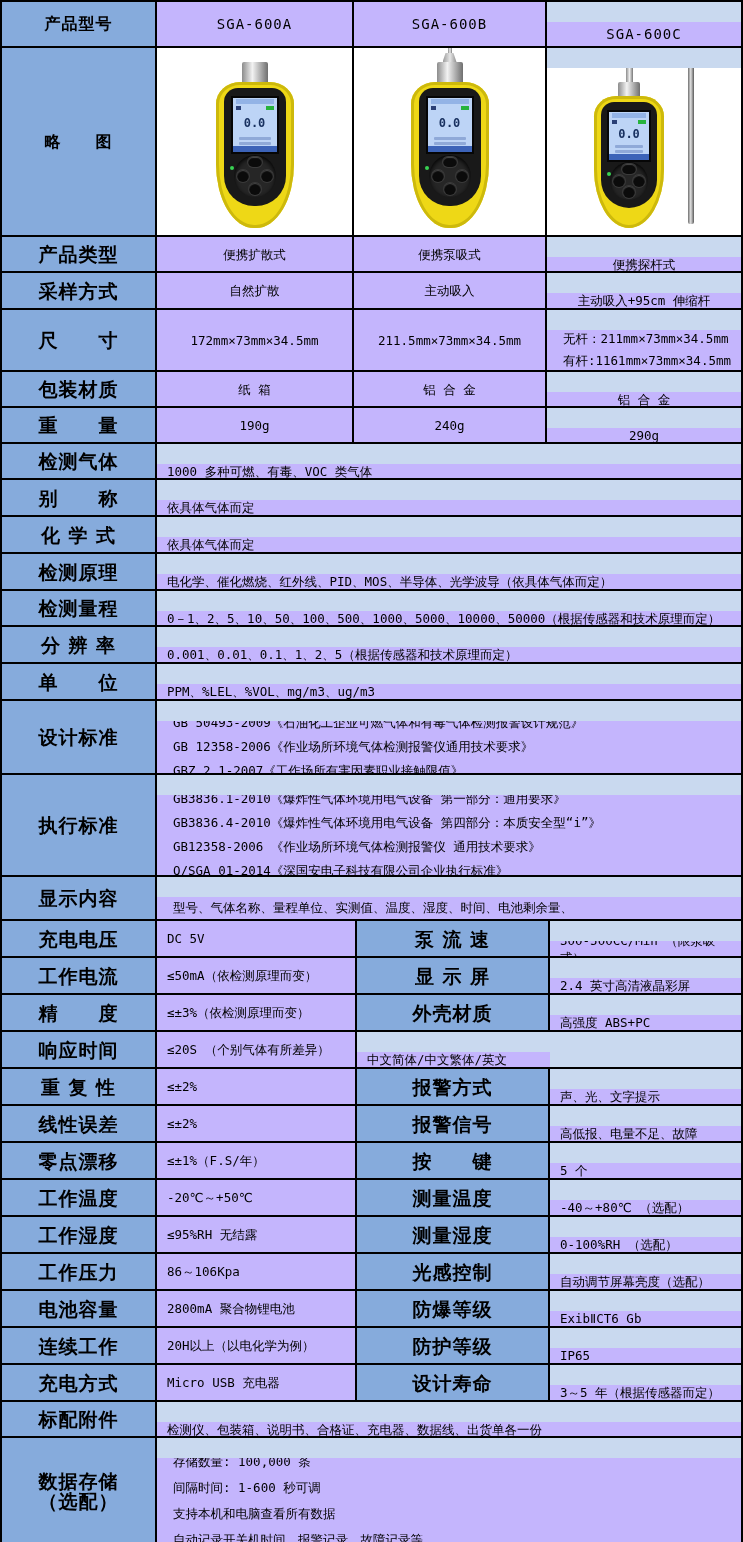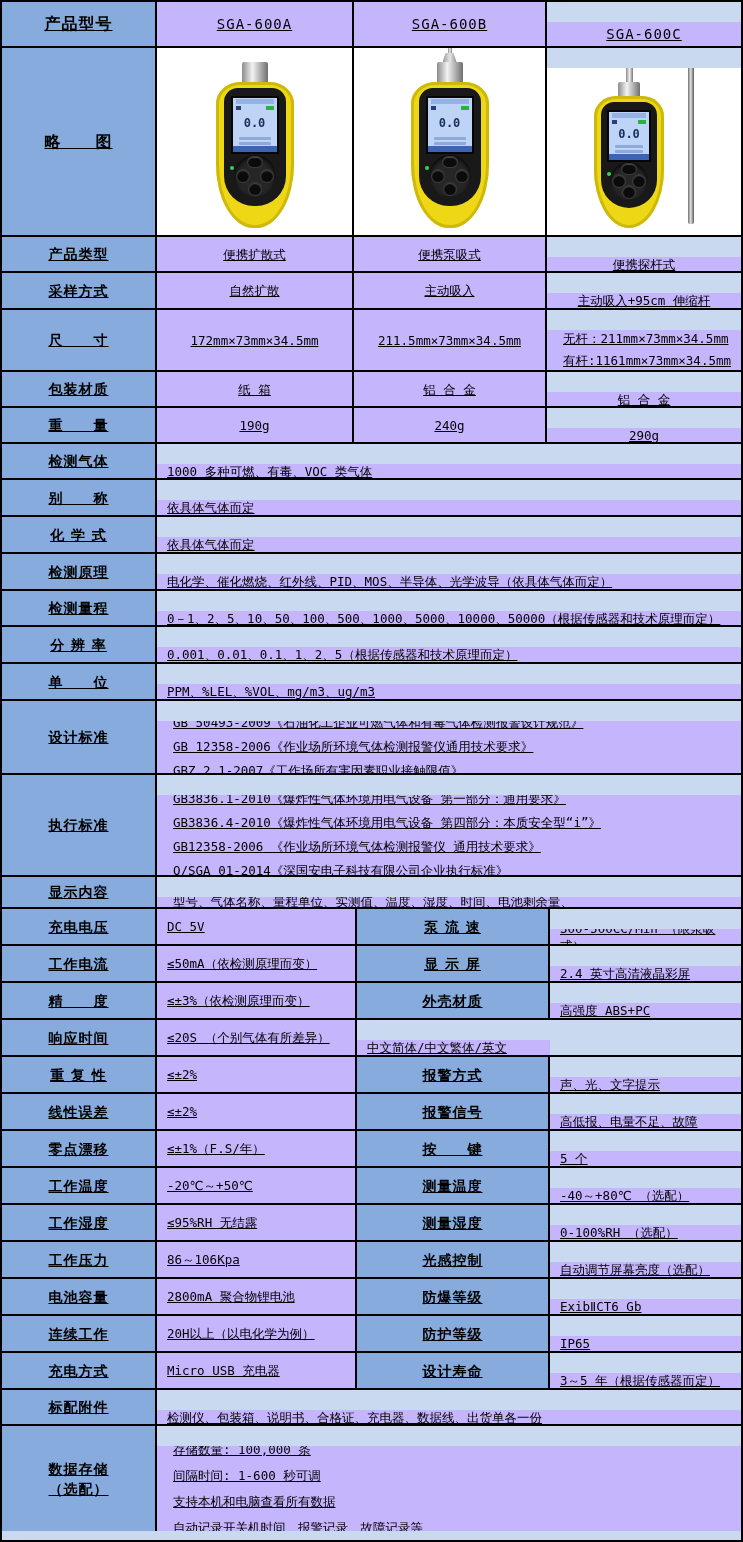--- a/index.html
+++ b/index.html
@@ -1,33 +1,33 @@
 <!DOCTYPE html>
 <html><head>
 <meta charset="utf-8">
 <style>
   * { margin:0; padding:0; box-sizing:border-box; }
   html,body { background:#ffffff; }
   body { width:743px; font-family:"DejaVu Sans","Liberation Sans",sans-serif; color:#000; }
-  .sheet { width:743px; height:1542px; border:2px solid #000; background:#c9d9ef;text-decoration:underline; }
+  .sheet { width:743px; height:1542px; border:2px solid #000; background:#c9d9ef; }
 
   .row { display:grid; border-bottom:2px solid #000; }
   .row.last { border-bottom:none; }
   .cols3 { grid-template-columns:155px 197px 193px 1fr; }
   .cols2 { grid-template-columns:155px 1fr; }
   .cols4 { grid-template-columns:155px 200px 193px 1fr; }
 
   .h46{height:46px}.h189{height:189px}.h36{height:36px}.h37{height:37px}
-  .h55{height:62px}.h74{height:74px}.h102{height:102px}.h48{height:32px}.h105{height:105px}
+  .h55{height:62px}.h74{height:74px}.h102{height:102px}.h48{height:44px}.h105{height:105px}
 
   .cell { border-right:2px solid #000; overflow:hidden; }
   .cell:last-child { border-right:none;margin-top:20px; }
 
   .lab { background:#86abdc; display:flex; flex-direction:column; align-items:center;
-         justify-content:center; font-weight:bold; font-size:14px; letter-spacing:1px; line-height:20px; }
+         justify-content:center; font-weight:bold; font-size:19px; letter-spacing:1px; line-height:20px; }
   .lab.big { font-size:16px; }
   .val { background:#c4b5fd; font-size:12.5px; line-height:17px;
          font-family:"DejaVu Sans Mono","DejaVu Sans",sans-serif;
          display:flex; align-items:center; padding:0 10px; }
   .val.center { justify-content:center; padding:0 4px; }
   .val.model { font-size:14px; letter-spacing:1px; }
   .val.col { flex-direction:column; align-items:flex-start; justify-content:center;padding-left:16px; }
   .val.col > div { line-height:24px; }
   .val.col.tight > div { line-height:22px; }
   .val.col.wide > div { line-height:26px; }

